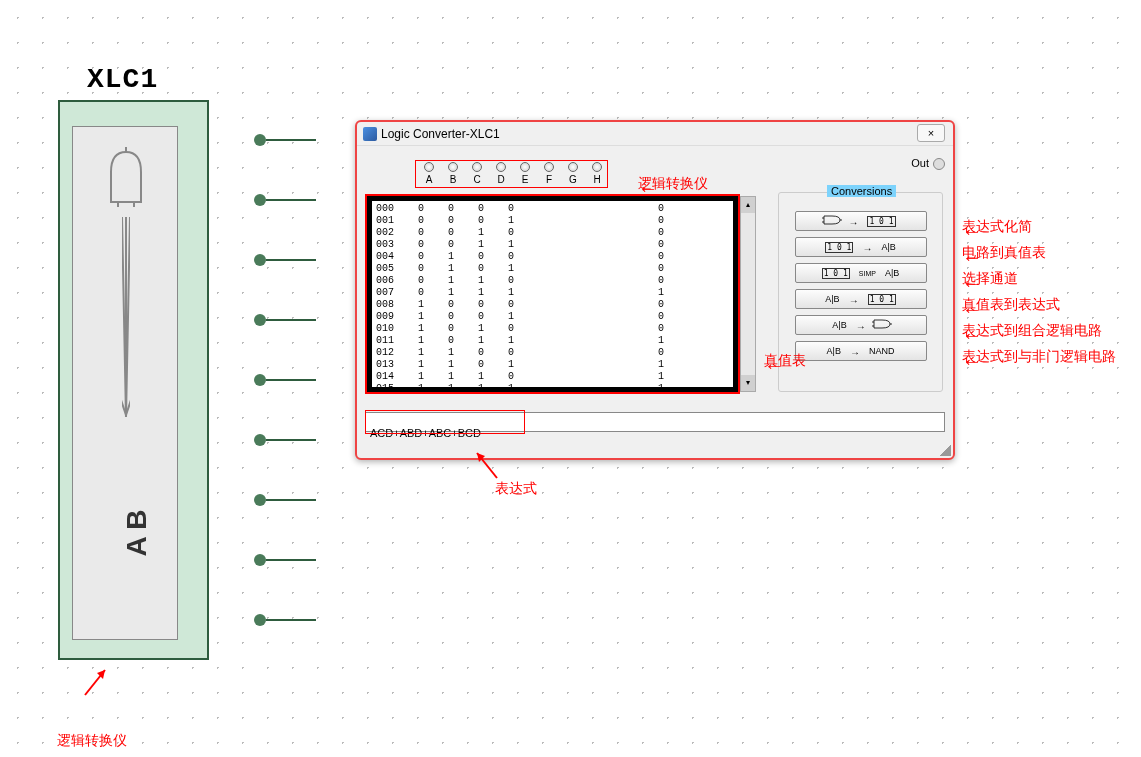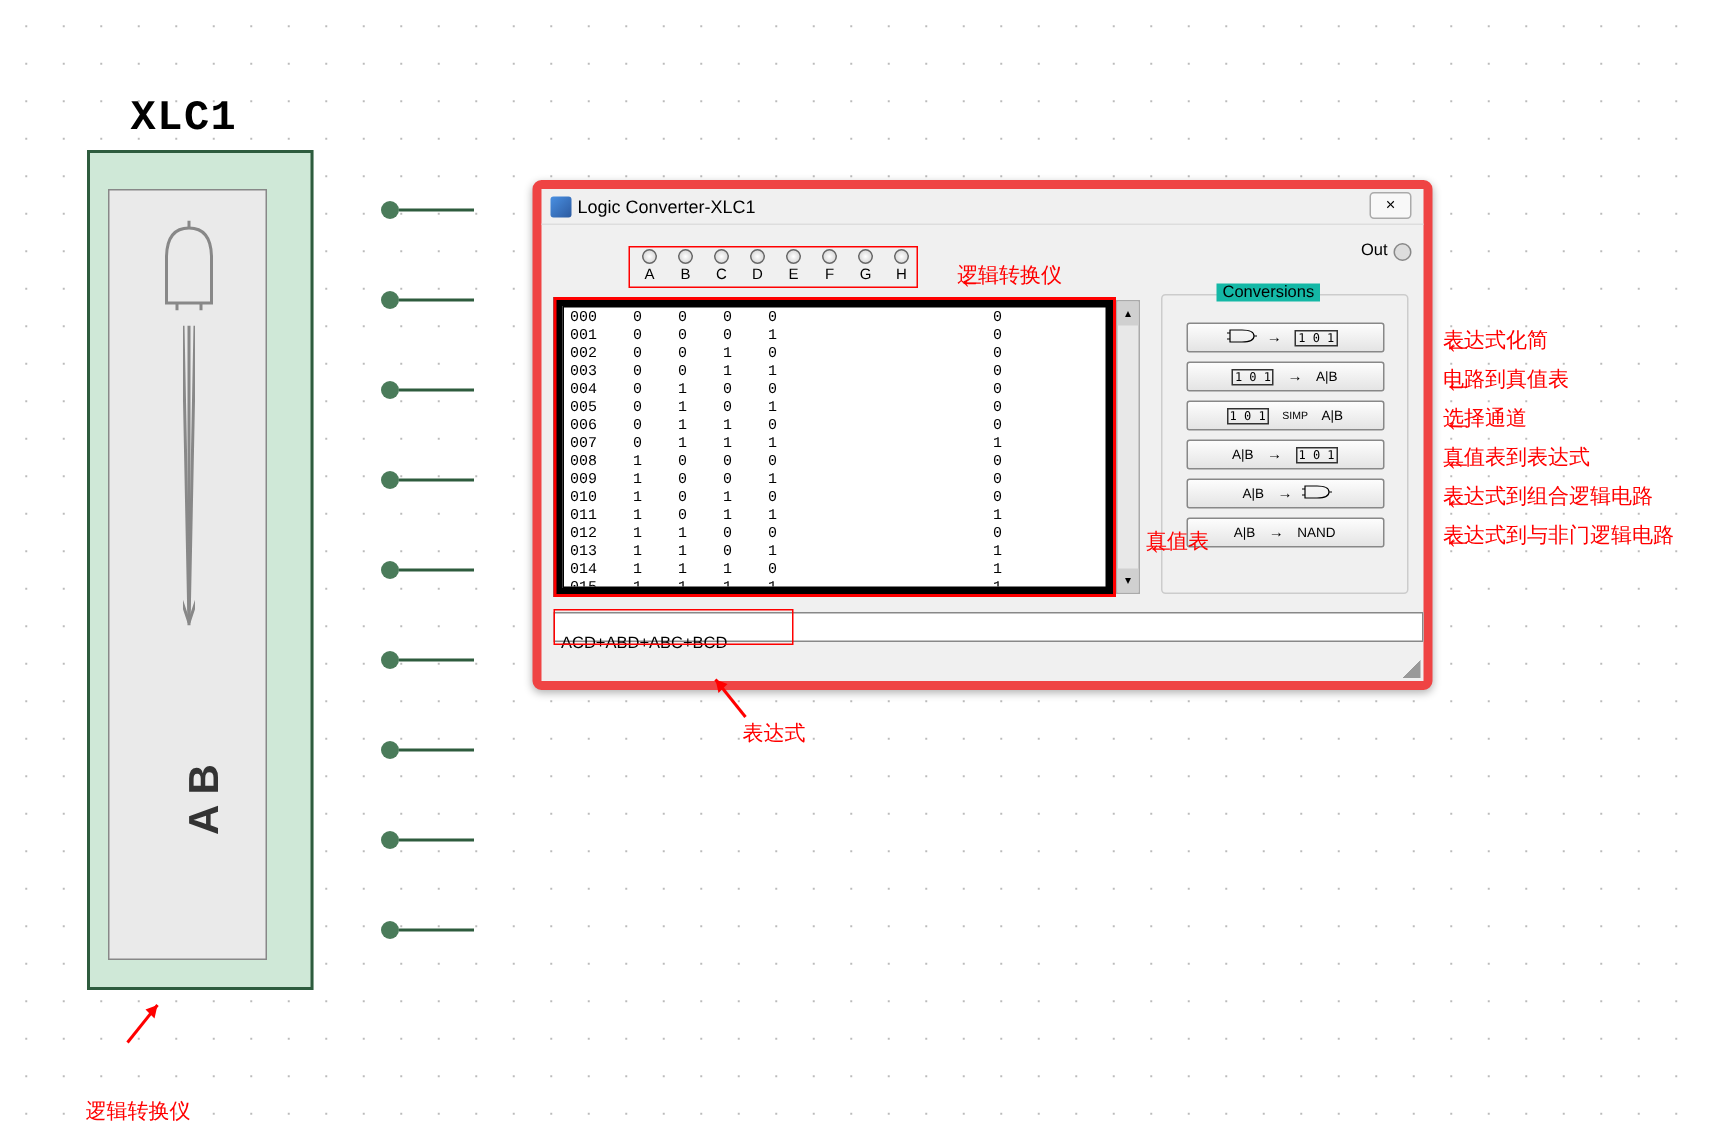--- a/index.html
+++ b/index.html
@@ -11,41 +11,41 @@
 .instr-icon{position:absolute;left:30px;top:20px;width:46px;height:60px}
 .instr-arrow{position:absolute;left:49px;top:90px;width:8px;height:200px}
 .instr-arrow line,.instr-arrow path{stroke:#888;stroke-width:2;fill:none}
 .instr-ab{position:absolute;left:40px;bottom:90px;transform:rotate(-90deg);font:bold 28px Arial;color:#333}
 .pin{position:absolute;width:12px;height:12px;border-radius:50%;background:#4a7b5a;left:-1px;transform:translateX(197px)}
 .pin:after{content:"";position:absolute;left:12px;top:5px;width:50px;height:2px;background:#2e5c3e}
 .pin-wrap{position:absolute;left:58px;top:100px}
 .callout{position:absolute;color:#ff0000;font-size:14px}
 .arrow-red{position:absolute;color:#ff0000;font-size:20px;font-weight:bold}
 
-.win{position:absolute;left:355px;top:120px;width:600px;height:340px;background:#f0f0f0;border:6px solid #ef4444;border-radius:6px;box-shadow:0 2px 6px rgba(0,0,0,.3)}
+.win{position:absolute;left:355px;top:120px;width:600px;height:340px;background:#f0f0f0;border:2px solid #ef4444;border-radius:6px;box-shadow:0 2px 6px rgba(0,0,0,.3)}
 .win-title{display:flex;align-items:center;height:24px;padding:0 6px;border-bottom:1px solid #ddd;font-size:12px}
 .win-title .wicon{width:14px;height:14px;margin-right:4px;background:linear-gradient(135deg,#4a90e2,#2c5aa0);border-radius:2px}
 .win-close{position:absolute;right:8px;top:2px;width:28px;height:18px;border:1px solid #aaa;border-radius:3px;text-align:center;font-size:11px;line-height:16px;cursor:pointer;background:#f8f8f8}
 
 .out-lbl{position:absolute;right:24px;top:35px;font-size:11px}
 .out-led{position:absolute;right:8px;top:36px;width:12px;height:12px;border:1px solid #888;border-radius:50%;background:#ddd}
 
 .chan-box{position:absolute;left:58px;top:38px;width:193px;height:28px;border:1px solid #ff0000}
 .chan{position:absolute;top:40px;width:20px;text-align:center;font-size:10px}
 .chan-led{display:block;width:10px;height:10px;border:1px solid #666;border-radius:50%;margin:0 auto 2px;background:radial-gradient(#fff,#ccc)}
 
 .tt-frame{position:absolute;left:8px;top:72px;width:375px;height:200px;border:2px solid #ff0000;background:#000000}
 .tt-inner{position:absolute;inset:4px;border:1px solid #000;background:#fff;overflow:hidden}
 .tt-text{font:10px/12px "Courier New",monospace;white-space:pre;padding:2px 4px}
 .tt-scroll{position:absolute;right:-18px;top:0;width:16px;height:100%;background:#e8e8e8;border:1px solid #aaa}
 .tt-scroll .up,.tt-scroll .dn{position:absolute;left:0;width:100%;height:16px;background:#d0d0d0;text-align:center;font-size:8px;line-height:16px}
 .tt-scroll .dn{bottom:0}
 
 .conv-group{position:absolute;right:10px;top:70px;width:165px;height:200px;border:1px solid #ccc;border-radius:3px;padding:18px 8px 8px}
-.conv-group legend{position:absolute;top:-8px;left:36px;font-size:11px;background:#14b8a6;padding:0 4px}
+.conv-group legend{position:absolute;top:-8px;left:48px;font-size:11px;background:#7dd3fc;padding:0 4px}
 .conv-btn{display:flex;align-items:center;justify-content:center;width:132px;height:20px;margin:0 auto 6px;border:1px solid #888;border-radius:2px;background:linear-gradient(#fdfdfd,#e4e4e4);font-size:9px;cursor:pointer}
 .conv-btn span{margin:0 3px}
 .conv-arrow{font-size:10px}
 .gate{display:inline-block;width:20px;height:10px}
 .tot{font:8px monospace;border:1px solid #333;padding:0 1px}
 
 .expr-box{position:absolute;left:8px;bottom:26px;width:580px;height:20px;border:1px solid #888;background:#fff}
 .expr-red{position:absolute;left:8px;bottom:24px;width:160px;height:24px;border:1px solid #ff0000;pointer-events:none}
 .expr-text{padding:14px 4px;font:11px Arial}
 .resize{position:absolute;right:2px;bottom:2px;width:12px;height:12px;background:linear-gradient(135deg,transparent 50%,#999 50%)}

